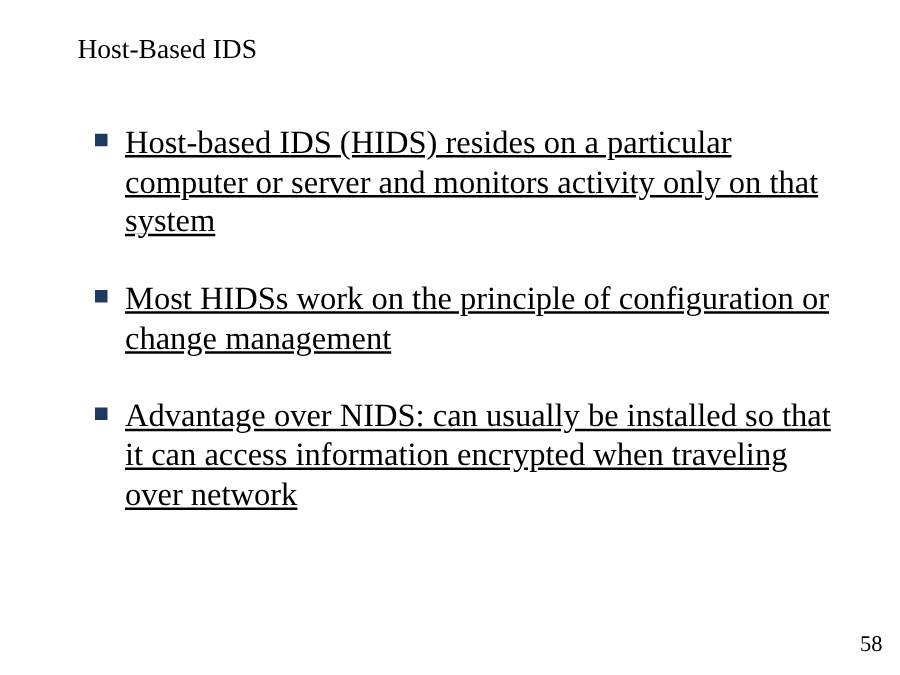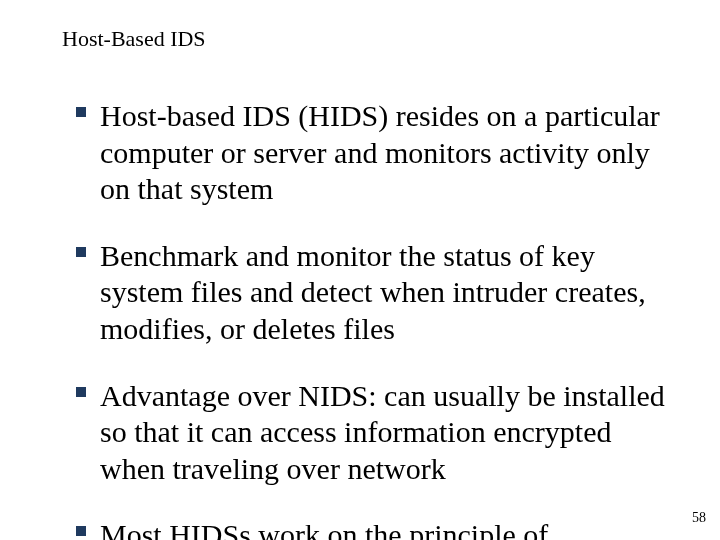--- a/index.html
+++ b/index.html
@@ -27,62 +27,59 @@
       margin-left: 6px;
     }
     .bullet-list {
       list-style: none;
       padding-left: 20px;
     }
     .bullet-item {
       display: flex;
       align-items: flex-start;
       margin-bottom: 30px;
-      font-size: 30px;
+      font-size: 26px;
       line-height: 1.22;
       color: #000000;
+      text-decoration: underline;
     }
     .bullet-marker {
       flex-shrink: 0;
       width: 10px;
       height: 10px;
       background-color: #1f3a5f;
       margin-top: 9px;
       margin-right: 14px;
     }
     .bullet-text {
       flex: 1;
     }
     .page-number {
       position: absolute;
       bottom: 14px;
       right: 14px;
-      font-size: 14px;
+      font-size: 18px;
       color: #000000;
       font-family: "Times New Roman", Times, serif;
     }
   </style>
 </head>
 <body>
 
 <div class="slide">
   <h1 class="title">Host-Based IDS</h1>
   <ul class="bullet-list">
     <li class="bullet-item">
       <span class="bullet-marker"></span>
       <span class="bullet-text">Host-based IDS (HIDS) resides on a particular computer or server and monitors activity only on that system</span>
     </li>
     <li class="bullet-item">
       <span class="bullet-marker"></span>
-      <span class="bullet-text">Benchmark and monitor the status of key system files and detect when intruder creates, modifies, or deletes files</span>
+      <span class="bullet-text">Most HIDSs work on the principle of configuration or change management</span>
     </li>
     <li class="bullet-item">
       <span class="bullet-marker"></span>
       <span class="bullet-text">Advantage over NIDS: can usually be installed so that it can access information encrypted when traveling over network</span>
-    </li>
-    <li class="bullet-item">
-      <span class="bullet-marker"></span>
-      <span class="bullet-text">Most HIDSs work on the principle of configuration or change management</span>
     </li>
   </ul>
 </div>
 
 <div class="page-number">58</div>
 
 </body></html>

